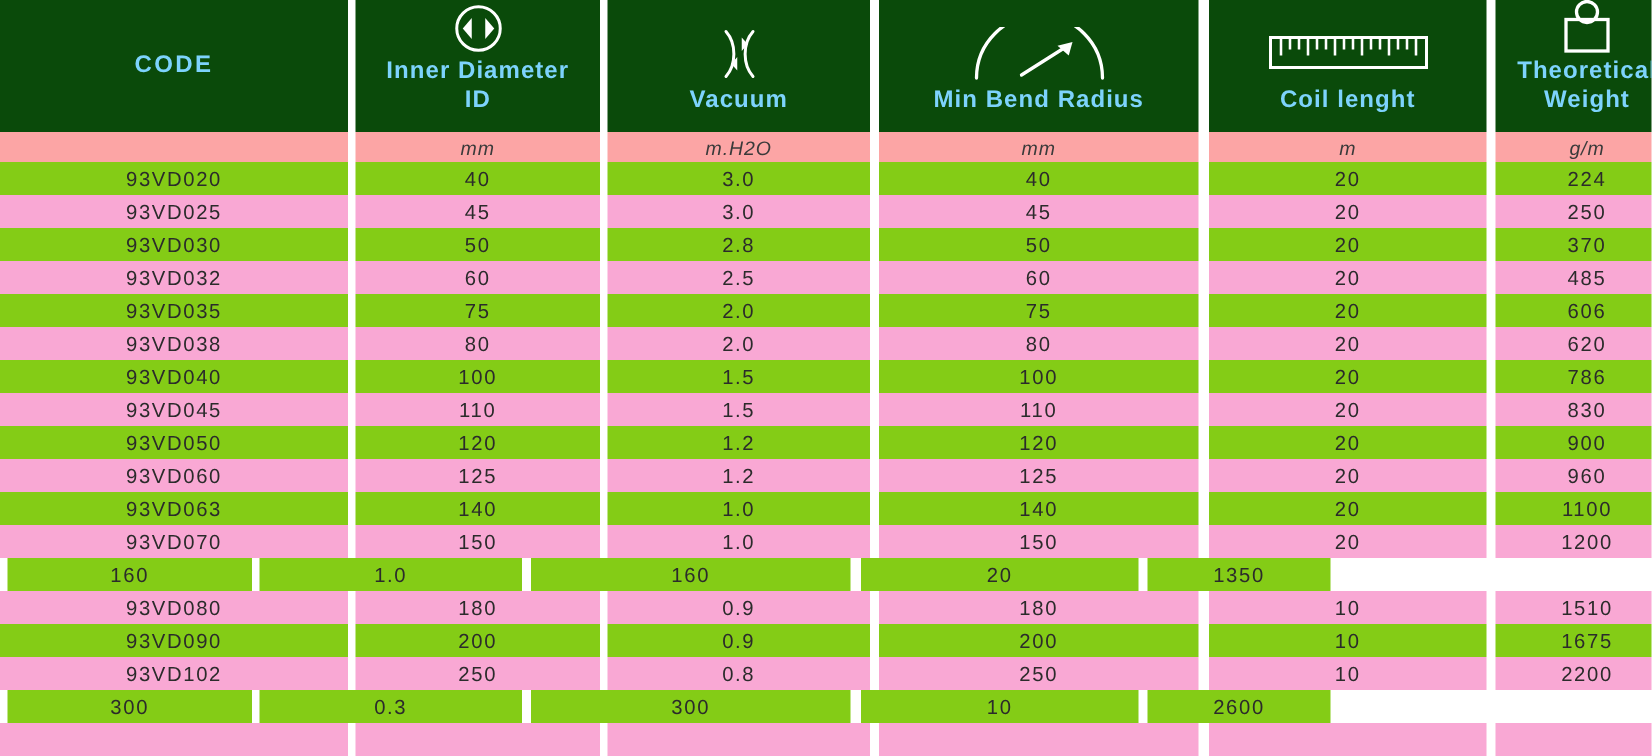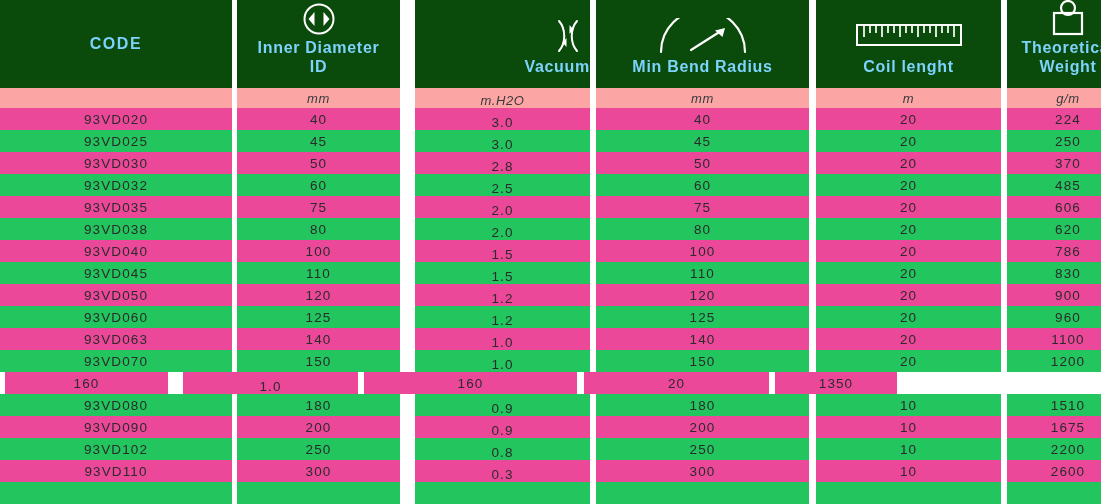--- a/index.html
+++ b/index.html
@@ -18,21 +18,21 @@
   
   .row { display:flex; width:100%; }
   .cell {
     flex:0 0 auto;
     display:flex; align-items:center; justify-content:center;
     text-align:center;
   }
   
   .c0 { width:232px; }
   .c1 { width:163px; margin-left:5px; }
-  .c2 { width:175px; margin-left:15px;align-items:flex-end; }
+  .c2 { width:175px; margin-left:5px; }
   .c3 { width:213px; margin-left:6px; }
   .c4 { width:185px; margin-left:7px; }
   .c5 { width:122px; margin-left:6px; }
 
   
   .header-row { height:88px; }
   .header-row .cell {
     background:#0a4a0a;
     flex-direction:column;
     justify-content:flex-end;
@@ -66,22 +66,22 @@
     letter-spacing:.6px;
   }
 
   
   .data-row { height:22px; }
   .data-row .cell {
     font-size:13.5px;
     color:#2b2b2b;
     letter-spacing:1.1px;
   }
-  .data-row.odd .cell { background:#ec4899; }
-  .data-row.even .cell { background:#22c55e; }
+  .data-row.odd .cell { background:#84cc16; }
+  .data-row.even .cell { background:#f9a8d4; }
   .data-row .c0 { justify-content:center; }
 </style>
 </head>
 <body>
 
 <div class="spec-table">
 
   <div class="row header-row">
 
     <div class="cell c0">
@@ -293,21 +293,20 @@
       </div>
       <div class="row data-row even">
         <div class="cell c0">93VD102</div>
         <div class="cell c1">250</div>
         <div class="cell c2">0.8</div>
         <div class="cell c3">250</div>
         <div class="cell c4">10</div>
         <div class="cell c5">2200</div>
       </div>
       <div class="row data-row odd">
-        <div class="cell c0">93VD110</div>
         <div class="cell c1">300</div>
         <div class="cell c2">0.3</div>
         <div class="cell c3">300</div>
         <div class="cell c4">10</div>
         <div class="cell c5">2600</div>
       </div>
       <div class="row data-row even">
         <div class="cell c0"></div>
         <div class="cell c1"></div>
         <div class="cell c2"></div>

